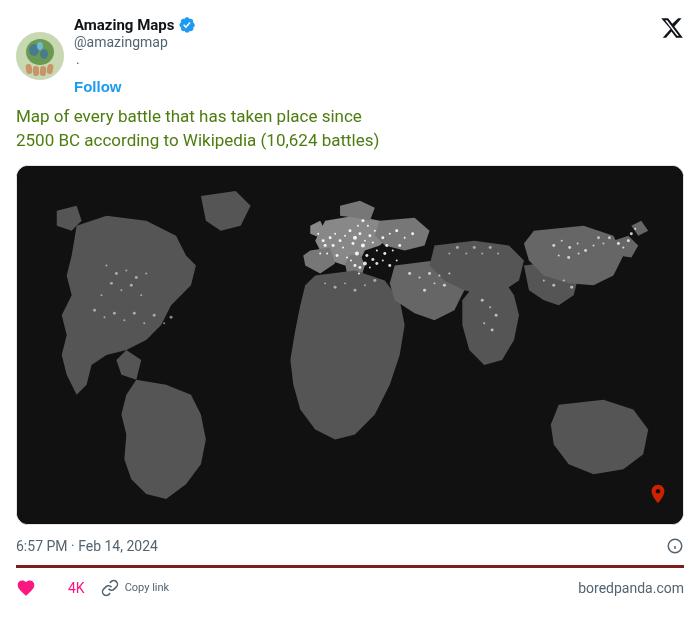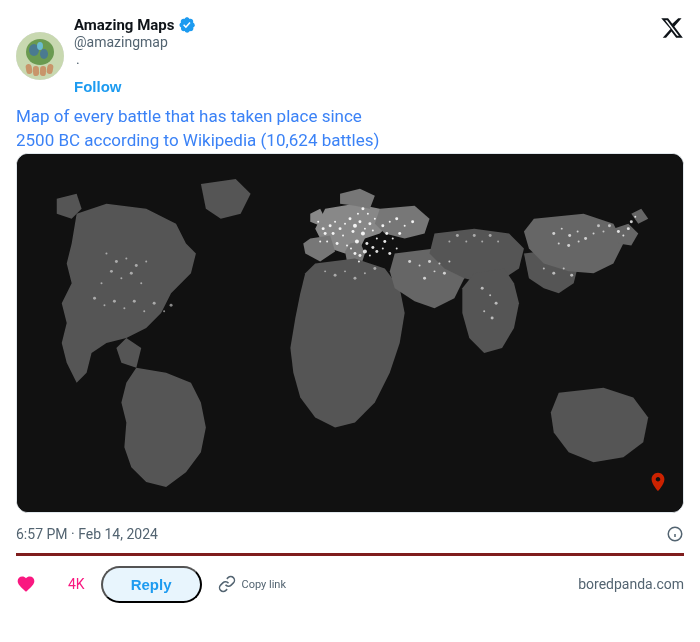--- a/index.html
+++ b/index.html
@@ -77,22 +77,23 @@
       border: none;
       padding: 0;
     }
     .x-logo {
       width: 24px;
       height: 24px;
       color: #0f1419;
     }
     .tweet-text {
       font-size: 17px;
-      color: #3b82f6;
+      color: #4d7c0f;
       line-height: 1.4;
+      margin-bottom: 12px;
     }
     .tweet-image-container {
       border-radius: 12px;
       overflow: hidden;
       border: 1px solid #e1e8ed;
       margin-bottom: 12px;
       background: #1a1a1a;
       position: relative;
       height: 360px;
     }
@@ -433,21 +434,20 @@
 
     <div class="action-group">
 
       <div class="action-item liked">
         <svg width="20" height="20" viewBox="0 0 24 24" fill="#f91880">
           <path d="M12 21.35l-1.45-1.32C5.4 15.36 2 12.28 2 8.5 2 5.42 4.42 3 7.5 3c1.74 0 3.41.81 4.5 2.09C13.09 3.81 14.76 3 16.5 3 19.58 3 22 5.42 22 8.5c0 3.78-3.4 6.86-8.55 11.54L12 21.35z"></path>
         </svg>
         <span>4K</span>
       </div>
 
-      <button class="action-item reply-btn">Reply</button>
 
       <div class="action-item copy-link-btn">
         <svg width="18" height="18" viewBox="0 0 24 24" fill="none" stroke="#536471" stroke-width="2">
           <path d="M10 13a5 5 0 0 0 7.54.54l3-3a5 5 0 0 0-7.07-7.07l-1.72 1.71"></path>
           <path d="M14 11a5 5 0 0 0-7.54-.54l-3 3a5 5 0 0 0 7.07 7.07l1.71-1.71"></path>
         </svg>
         <span>Copy link</span>
       </div>
     </div>
 

